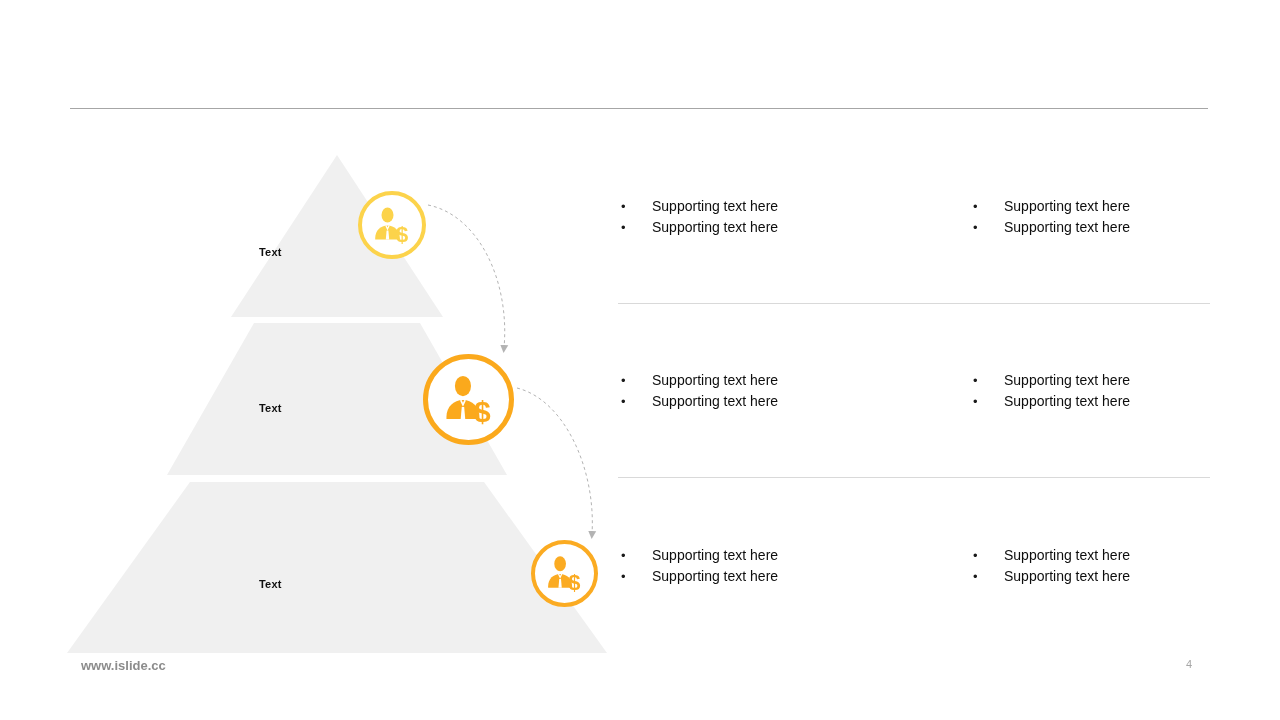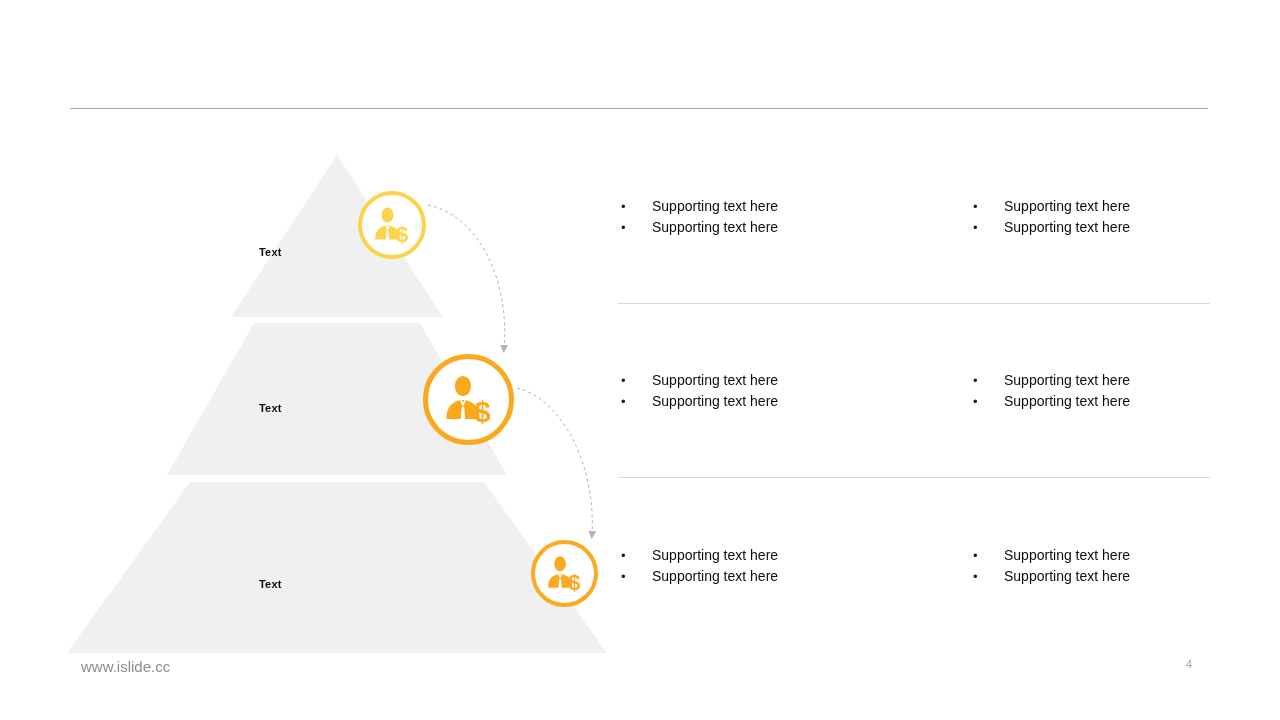--- a/index.html
+++ b/index.html
@@ -141,22 +141,23 @@
     background: #d9d9d9;
   }
   .section-rule.r1 { top: 303px; }
   .section-rule.r2 { top: 477px; }
 
   
   .footer-site {
     position: absolute;
     left: 81px;
     top: 658px;
-    font-size: 15px;
+    font-size: 13px;
     color: #8c8c8c;
+    font-weight: bold;
   }
   .footer-page {
     position: absolute;
     left: 1186px;
     top: 658px;
     font-size: 11px;
     color: #a6a6a6;
   }
 </style>
 </head>

